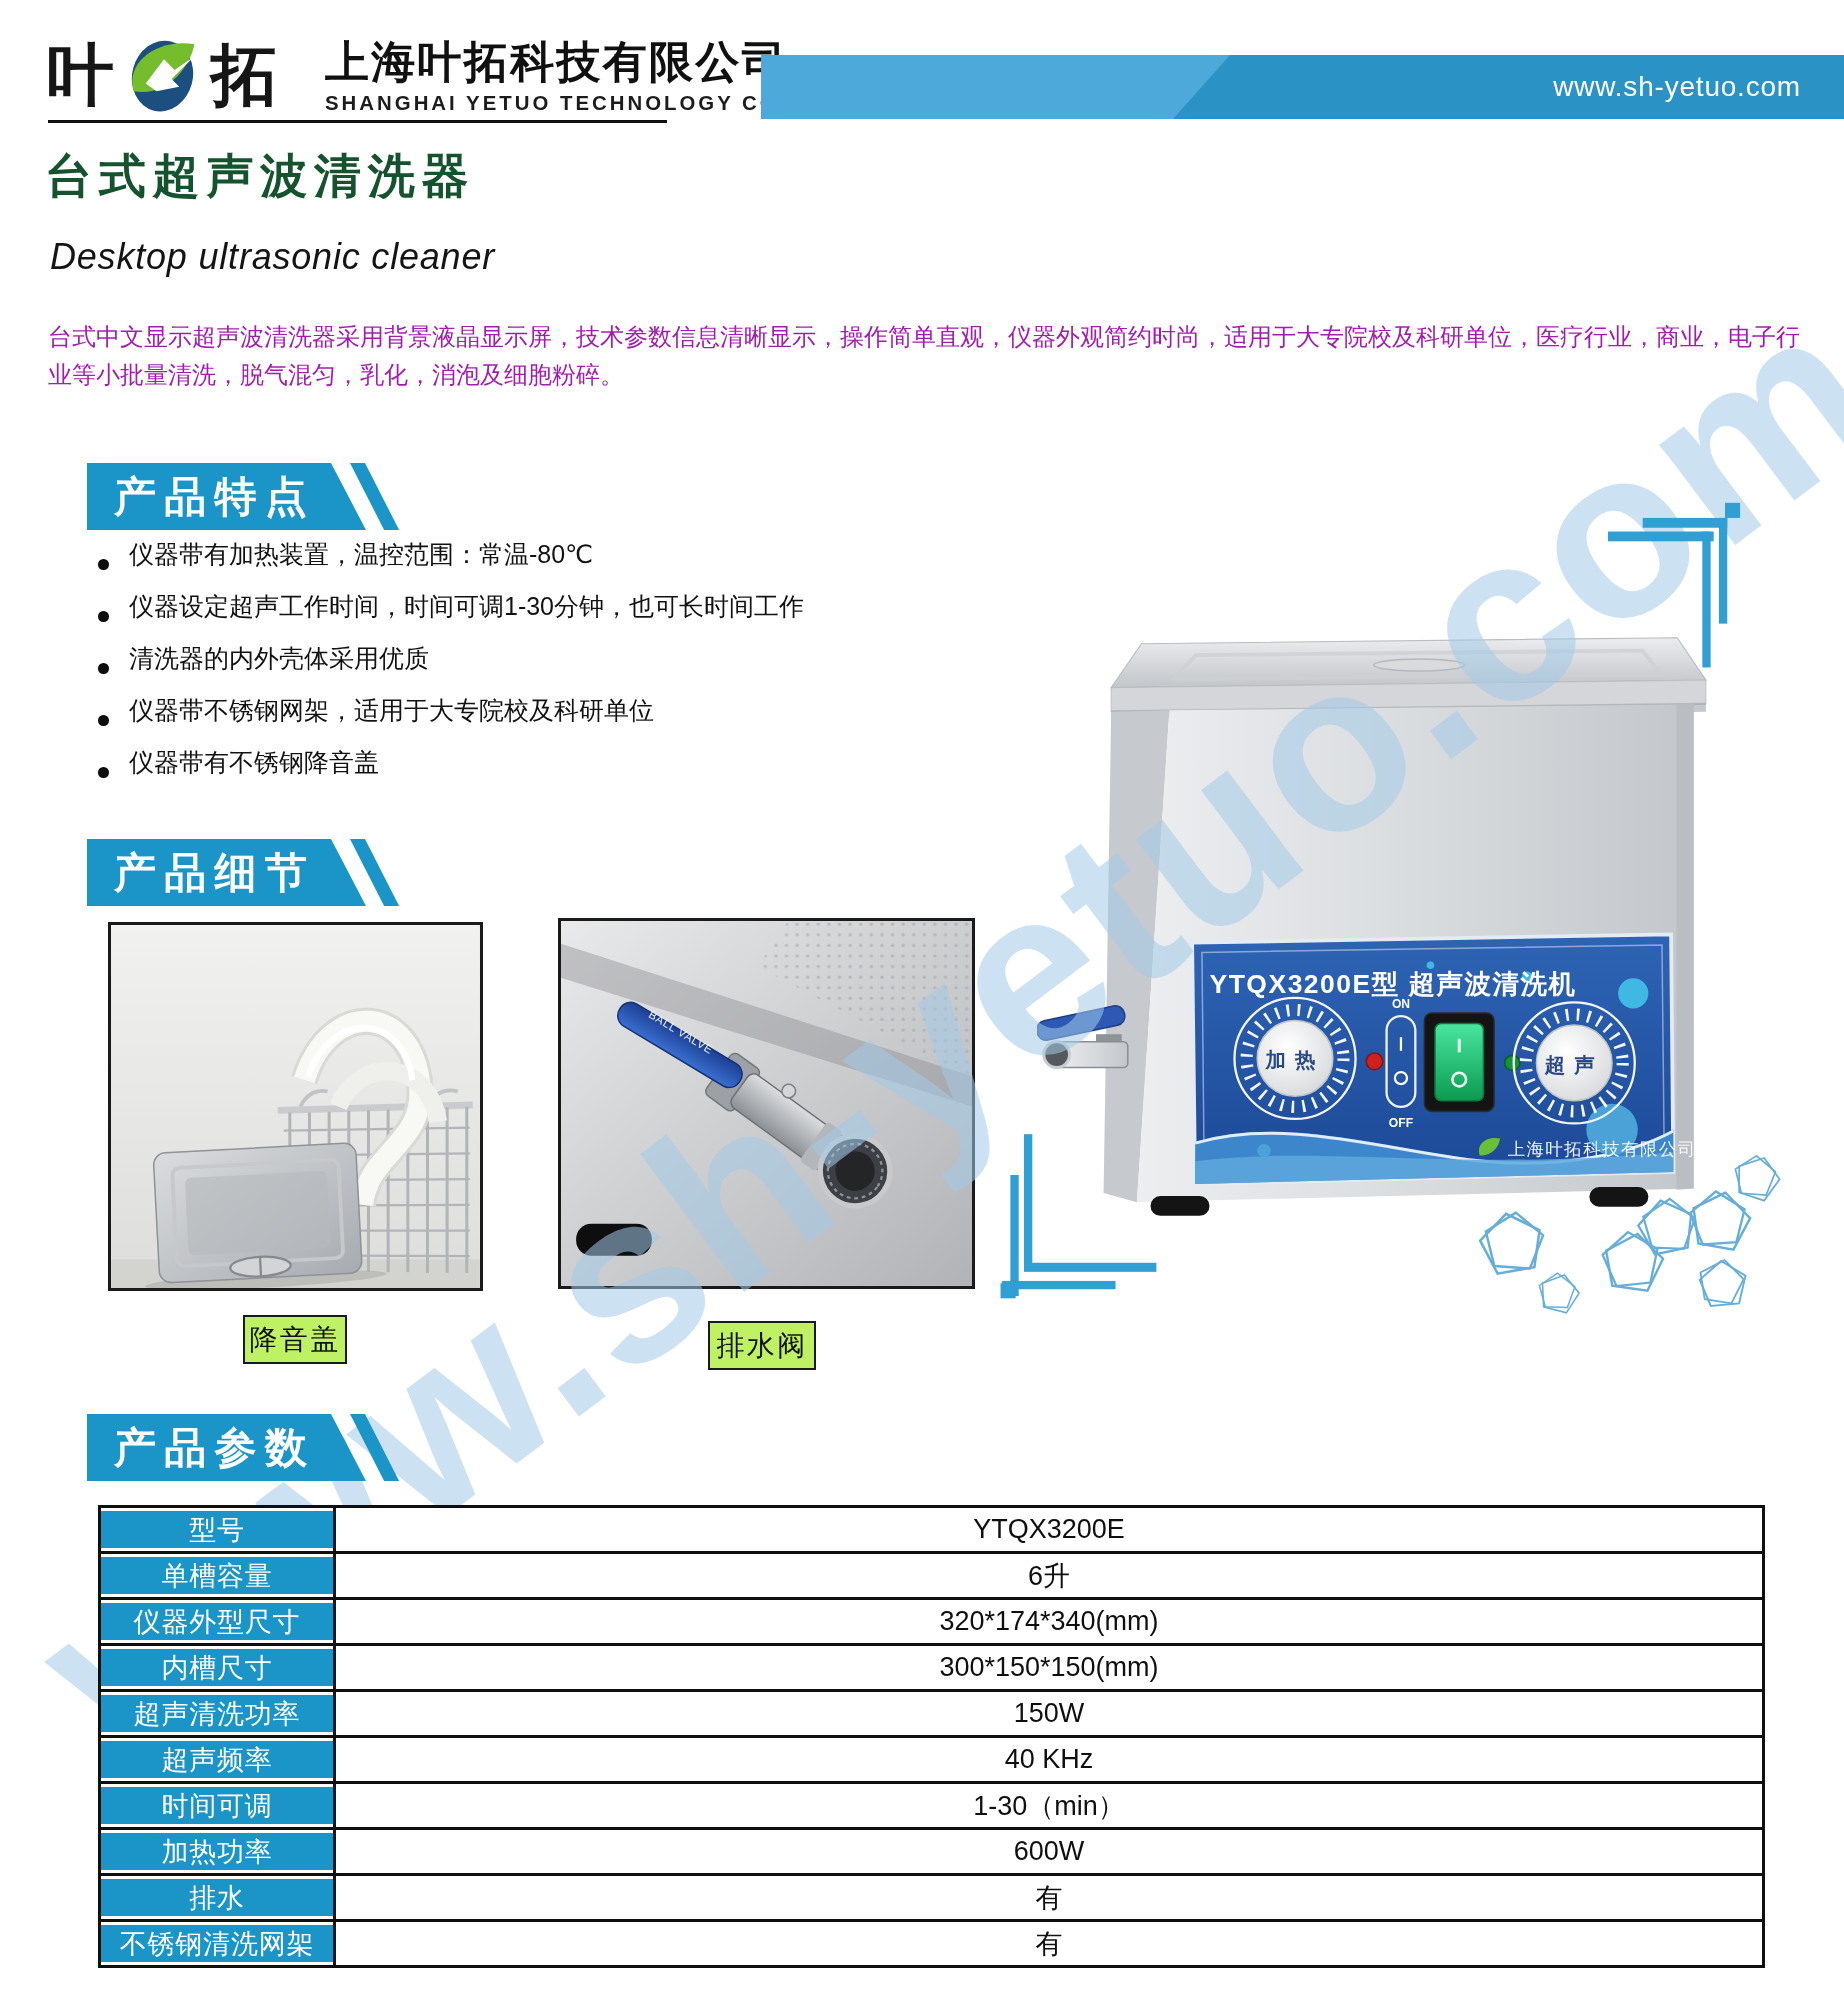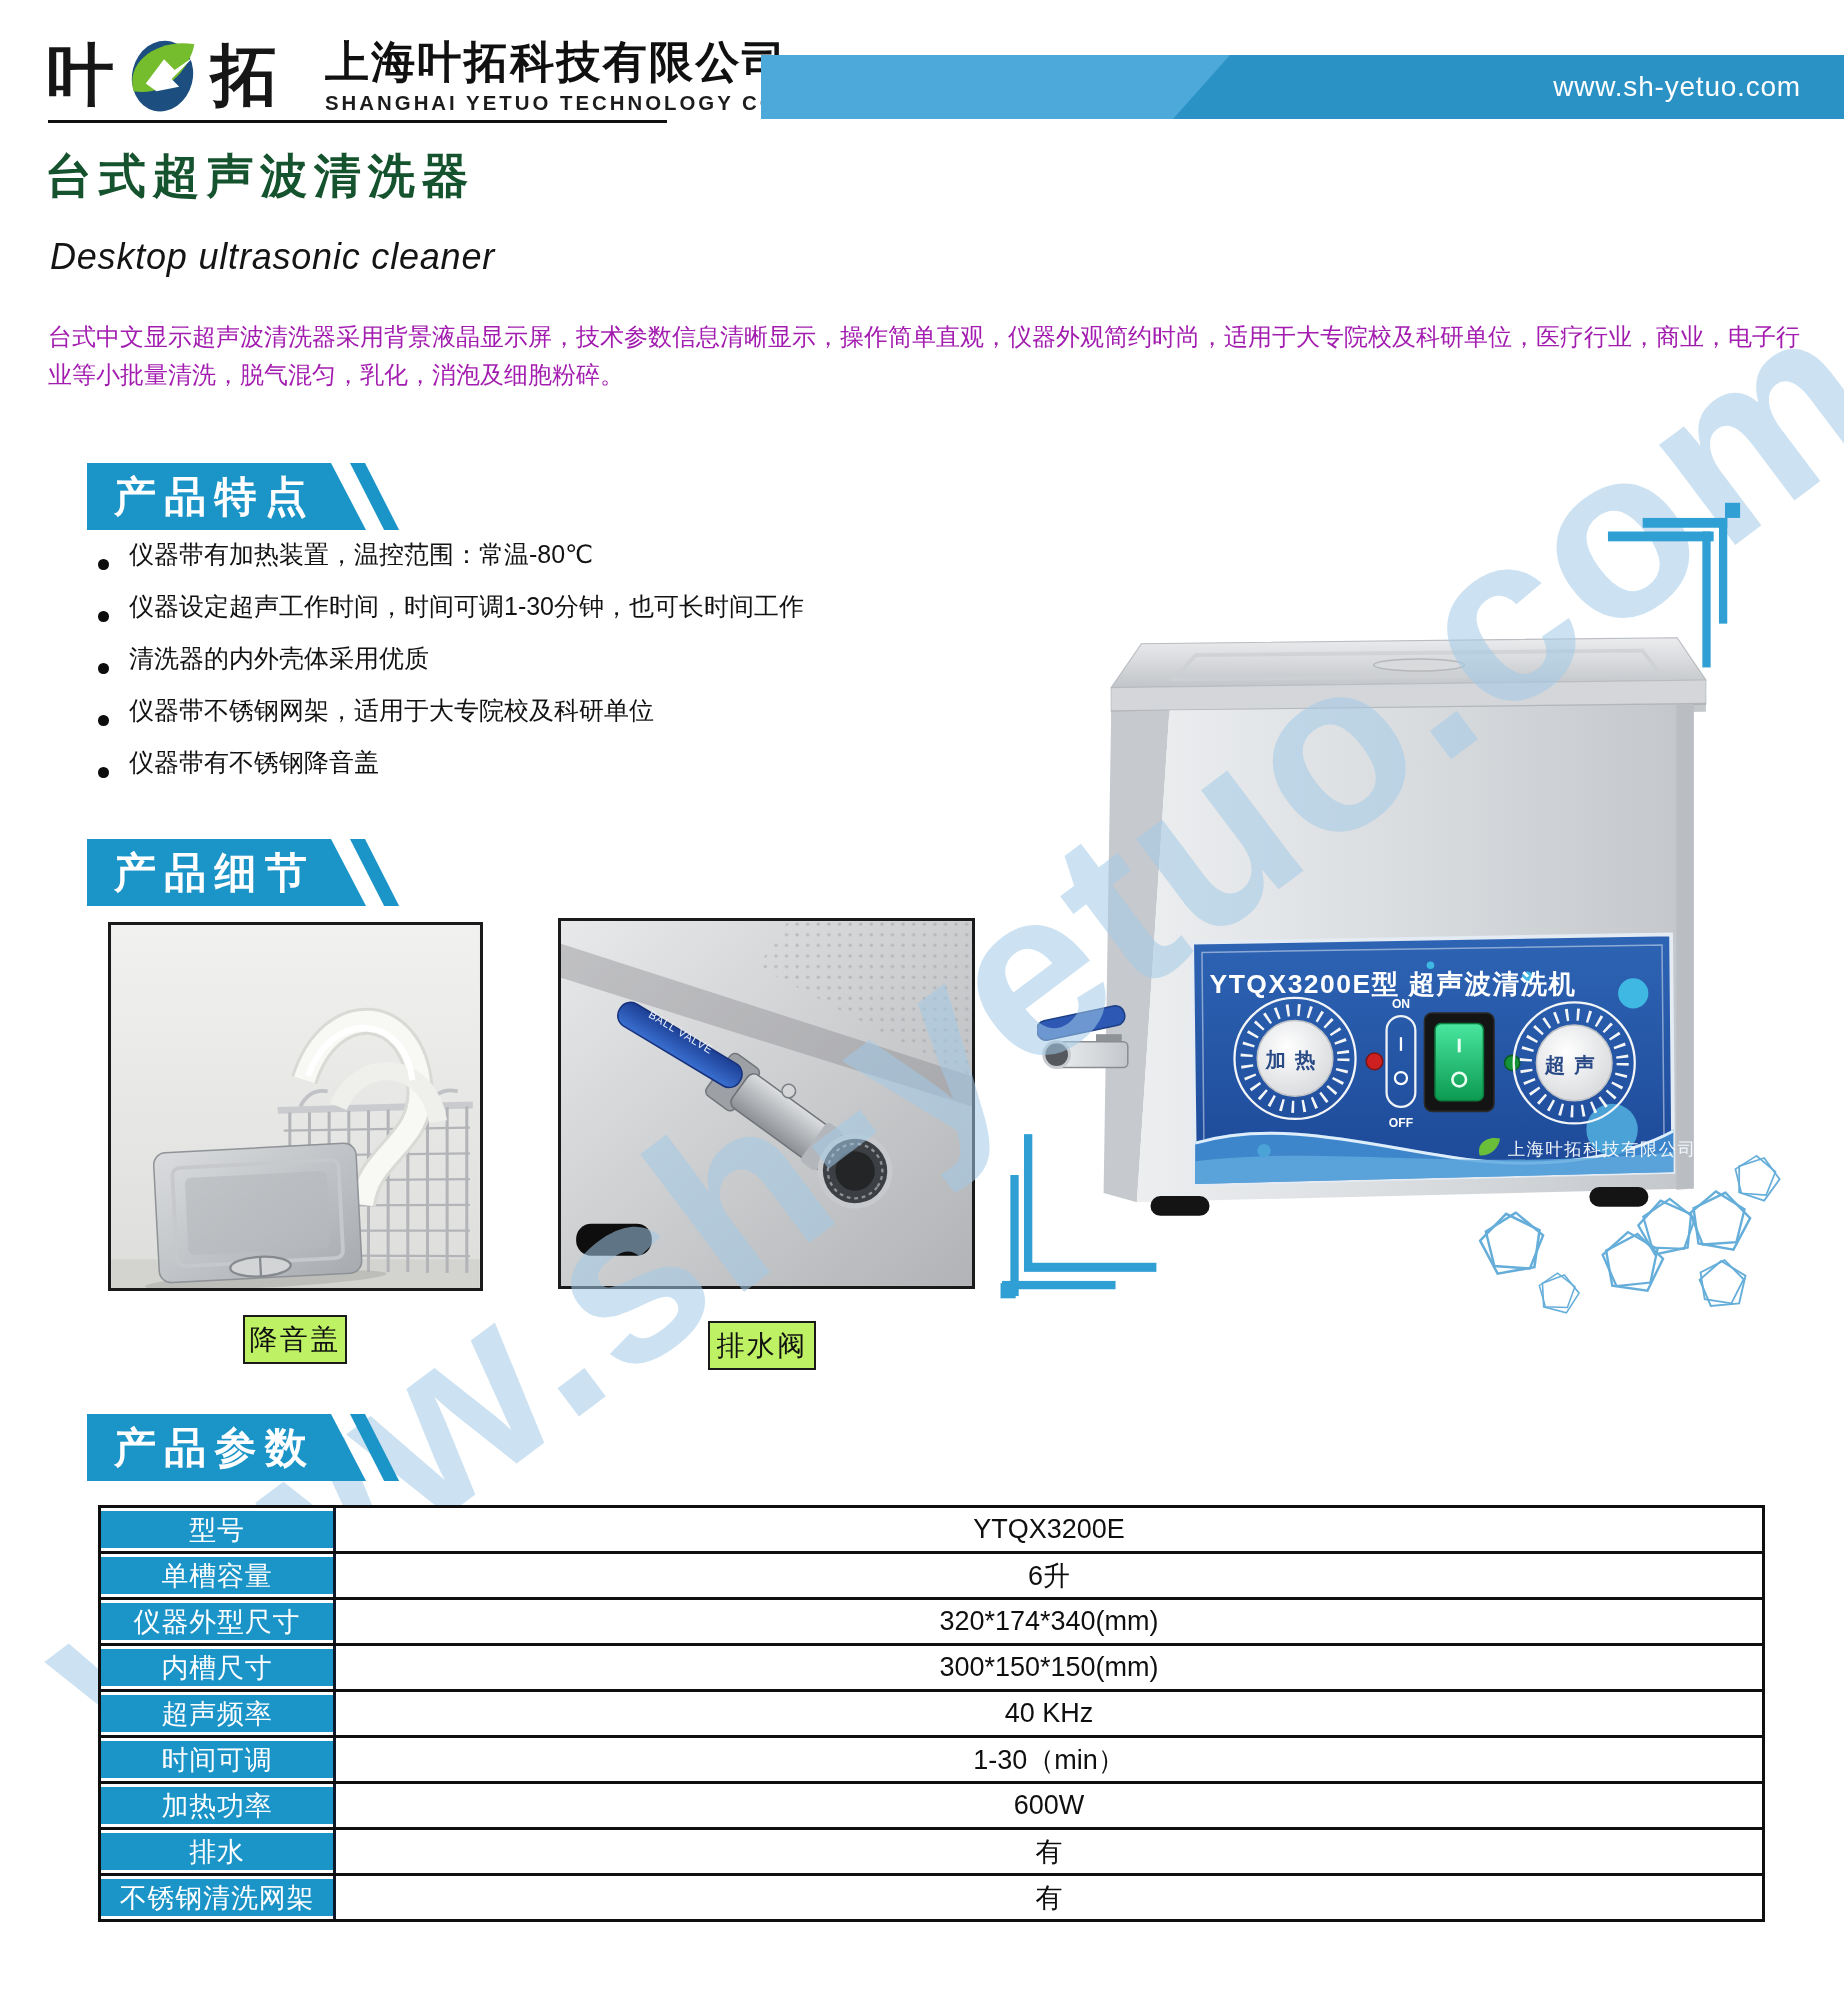--- a/index.html
+++ b/index.html
@@ -373,20 +373,24 @@
       </div>
     <div class="spec-row">
         <div class="spec-label">仪器外型尺寸</div>
         <div class="spec-value">320*174*340(mm)</div>
       </div>
     <div class="spec-row">
         <div class="spec-label">内槽尺寸</div>
         <div class="spec-value">300*150*150(mm)</div>
       </div>
     <div class="spec-row">
+        <div class="spec-label">超声清洗功率</div>
+        <div class="spec-value">150W</div>
+      </div>
+    <div class="spec-row">
         <div class="spec-label">超声频率</div>
         <div class="spec-value">40 KHz</div>
       </div>
     <div class="spec-row">
         <div class="spec-label">时间可调</div>
         <div class="spec-value">1-30（min）</div>
       </div>
     <div class="spec-row">
         <div class="spec-label">加热功率</div>
         <div class="spec-value">600W</div>

